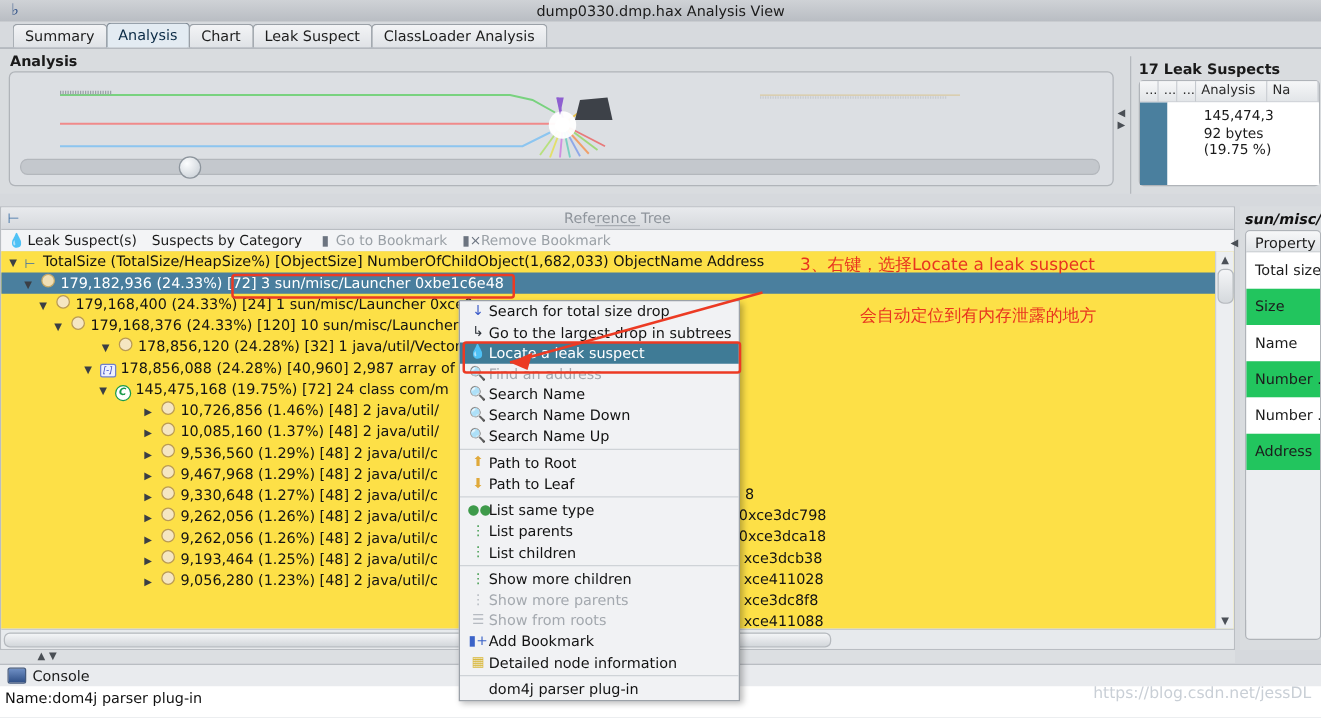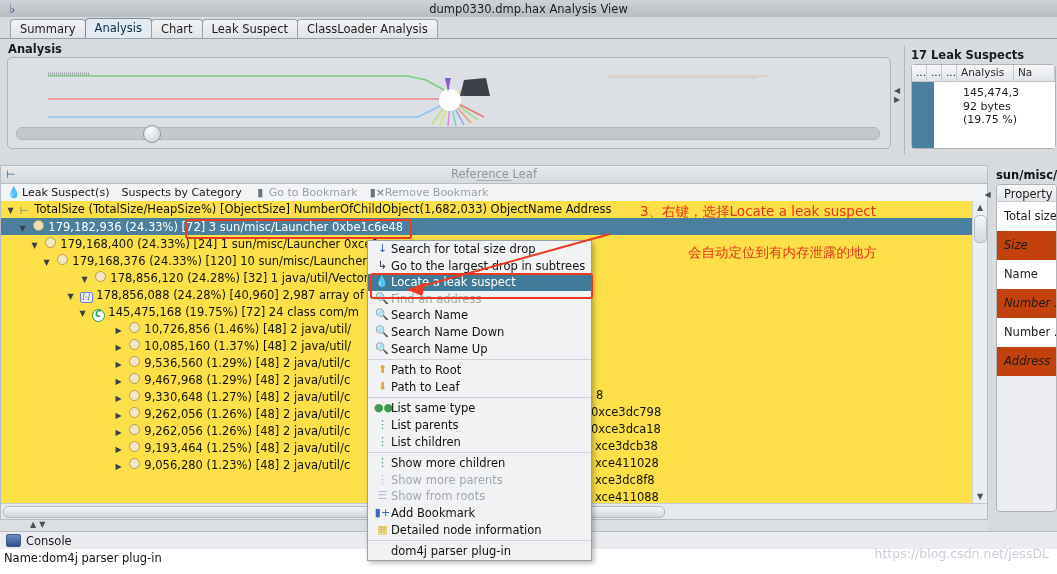--- a/index.html
+++ b/index.html
@@ -184,31 +184,31 @@
   .annot{position:absolute;color:#e8341f;font-size:13.5px;white-space:nowrap;z-index:60;}
   .redbox{position:absolute;border:2px solid #ec3a23;border-radius:3px;z-index:55;pointer-events:none;}
   .arrowsvg{position:absolute;z-index:58;}
 
   
   .proppanel{
     position:absolute;left:992px;top:165px;width:65px;height:355px;
     background:#d9dcdf;
   }
   .proppanel .ptitle{
-    font-size:11.5px;font-weight:bold;color:#111;padding:3px 0 2px 4px;white-space:nowrap;
+    font-size:11.5px;font-weight:bold;color:#111;padding:3px 0 2px 4px;white-space:nowrap;font-style:italic;
   }
   .propbox{
     position:absolute;left:4px;top:19px;right:0;bottom:8px;
     border:1px solid #b0b4b9;border-radius:4px;background:#eceef1;box-sizing:border-box;overflow:hidden;
   }
   .prop-hdr{height:17px;background:linear-gradient(#f6f7f8,#e2e5e8);border-bottom:1px solid #c7cbd0;
     font-size:11.5px;padding:2px 0 0 7px;box-sizing:border-box;color:#1c1c1c;}
   .prop-row{height:29px;line-height:29px;font-size:11.5px;padding-left:7px;color:#1c1c1c;
     background:#fff;white-space:nowrap;}
-  .prop-row.alt{background:#c2410c;font-style:italic;}
+  .prop-row.alt{background:#22c55e;}
   .prop-fill{background:#eceef1;height:120px;}
 
   .leftcollapse{
     position:absolute;left:983px;top:190px;width:9px;height:20px;color:#4a4f55;font-size:8px;
     text-align:center;line-height:10px;
   }
 
   
   .minibar{
     position:absolute;left:0;top:520px;width:988px;height:11px;background:#dcdfe2;
@@ -305,21 +305,21 @@
           <div>92 bytes</div>
           <div>(19.75 %)</div>
         </div>
       </div>
     </div>
   </div>
 
   <div class="reftree">
     <div class="reftree-title">
       <span class="ico">⊢</span>
-      <span class="lbl">Reference Leaf</span>
+      <span class="lbl">Reference Tree</span>
       <span class="grip"></span>
     </div>
 
     <div class="toolbar">
       <span class="tb-item">
         <span class="tb-ico" style="color:#6f87d8;">💧</span>
         <span>Leak Suspect(s)</span>
       </span>
       <span class="tb-item">
         <span>Suspects by Category</span>

